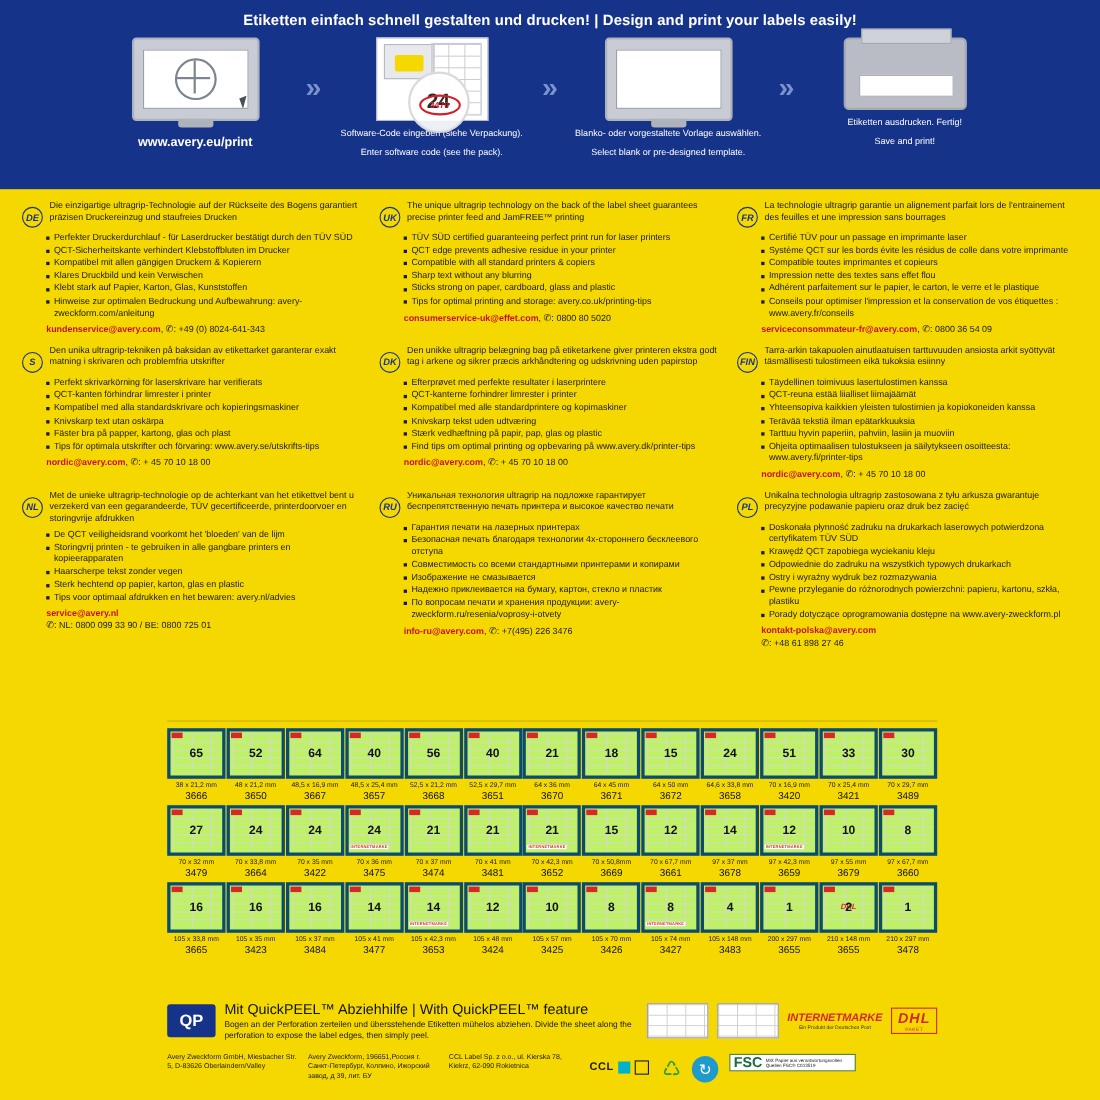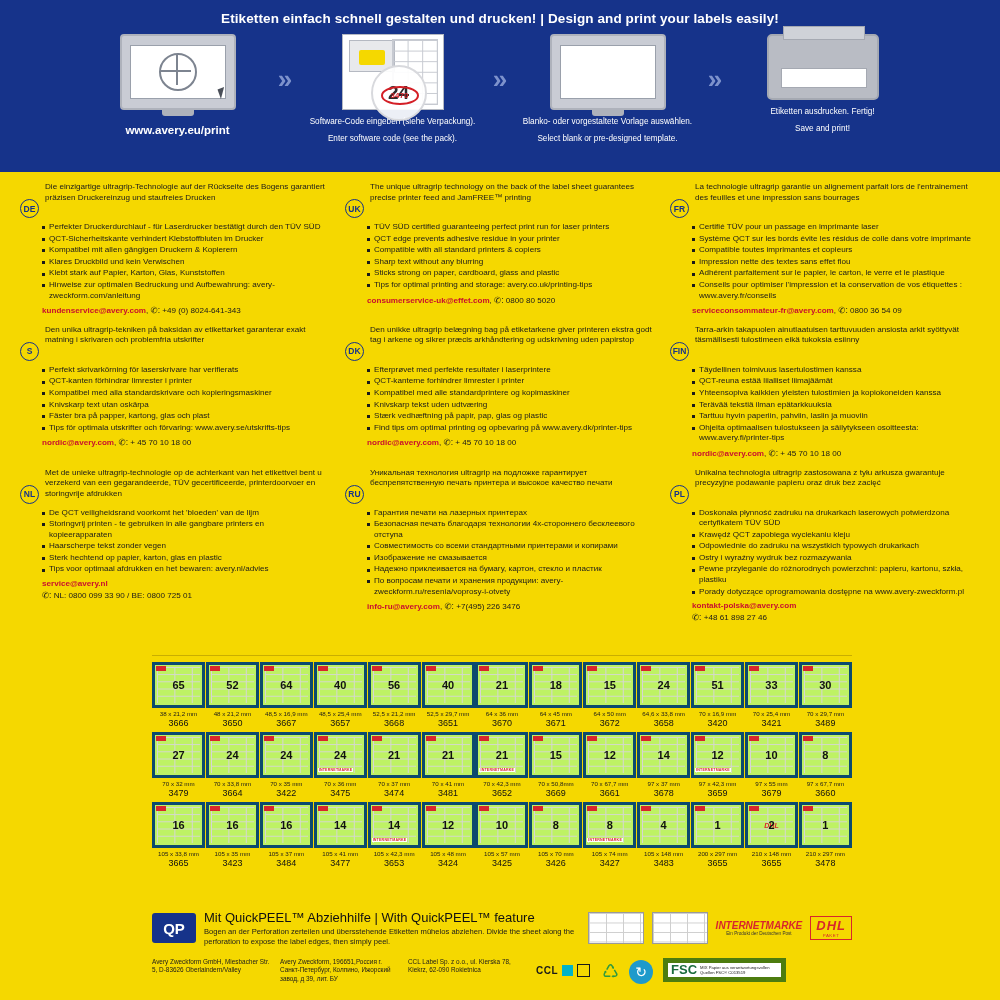--- a/index.html
+++ b/index.html
@@ -107,21 +107,22 @@
   .lang-area{
     position:absolute;left:12px;top:176px;width:976px;height:480px;
   }
   .lang-row{display:flex;}
   .lang-col{width:325px;padding:6px 8px 2px 8px;box-sizing:border-box;}
   .lang-head{display:flex;align-items:flex-start;gap:6px;}
   .flagdot{
     flex:0 0 auto;width:17px;height:17px;border-radius:50%;
     border:1.4px solid #16338a;color:#16338a;background:transparent;
     font-size:8.5px;font-weight:bold;display:flex;align-items:center;justify-content:center;
-    margin-top:17px;
+    margin-top:6px;
+    font-style:italic;
   }
   .lang-intro{font-size:8.1px;line-height:10.6px;color:#1a1a1a;}
   .lang-list{margin:4px 0 0 22px;padding:0;list-style:none;}
   .lang-list li{
     font-size:8.1px;line-height:10.6px;color:#1a1a1a;position:relative;padding-left:7px;margin-bottom:1px;
   }
   .lang-list li:before{
     content:"";position:absolute;left:0;top:4.2px;width:3px;height:3px;background:#1a1a1a;
   }
   .lang-contact{
@@ -199,21 +200,21 @@
   .ccl{display:flex;align-items:center;gap:4px;margin-right:12px;margin-top:6px}
   .ccl .tx{font-size:10px;font-weight:bold;color:#1a1a1a;letter-spacing:.5px}
   .ccl .sq{width:11px;height:11px;background:#00b3c8}
   .ccl .sq2{width:11px;height:11px;background:#f5d800;border:1px solid #1a1a1a}
   .recycle{color:#2e9a3e;font-size:19px;margin:2px 10px 0 0}
   .recycle2{
     width:24px;height:24px;border-radius:50%;background:#1f9acb;color:#fff;
     display:flex;align-items:center;justify-content:center;font-size:14px;margin:2px 10px 0 0;
   }
   .fsc{
-    border:5px solid #4d7c0f;background:#ffffff;padding:1px 3px;display:flex;gap:3px;align-items:center;
+    border:1px solid #4d7c0f;background:#ffffff;padding:1px 3px;display:flex;gap:3px;align-items:center;
   }
   .fsc .logo{font-size:13px;font-weight:bold;color:#1a6b3c;line-height:12px}
   .fsc .txt{font-size:4.2px;line-height:5.2px;color:#1a1a1a;width:78px}
   .divider-line{
     position:absolute;left:152px;top:655px;width:700px;height:1px;background:#c9ae00;
   }
 </style>
 </head>
 <body>
 

